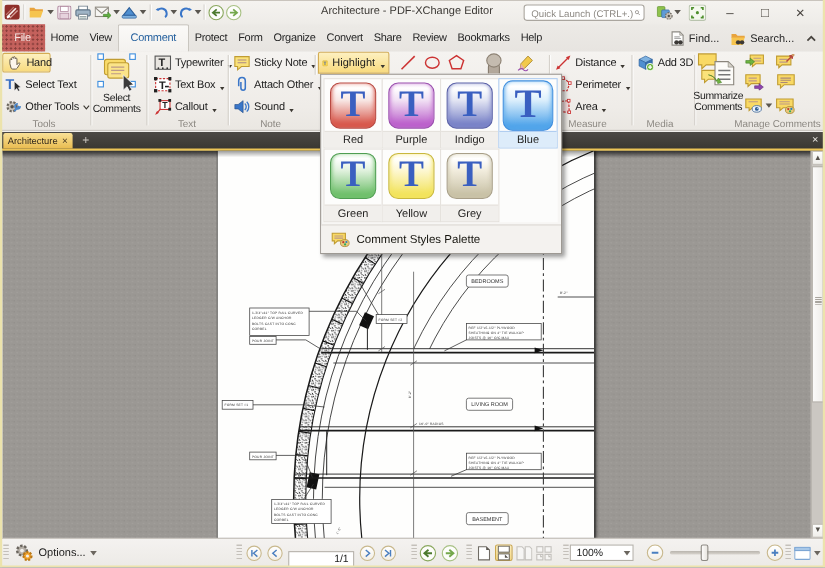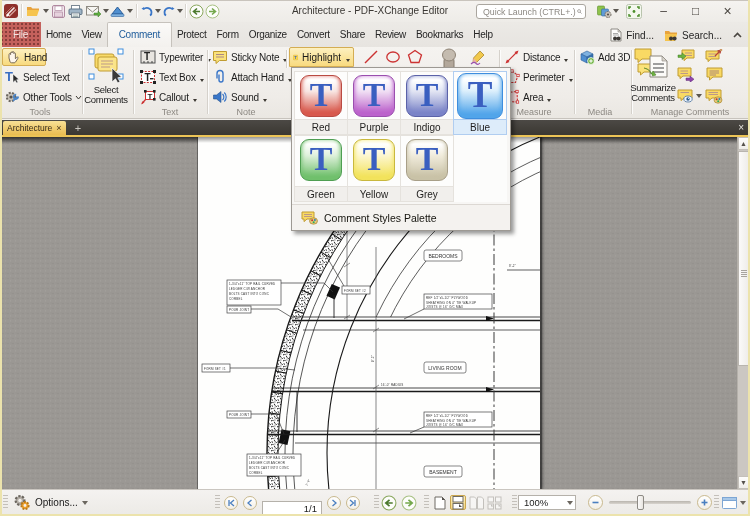--- a/index.html
+++ b/index.html
@@ -371,21 +371,21 @@
           <line x1="4" y1="5.5" x2="12" y2="5.5" stroke="#a88"></line>
           <line x1="4" y1="8" x2="12" y2="8" stroke="#a88"></line>
         </svg>
       <span class="lbl">Sticky Note</span>
       <span class="corner-caret"></span>
     </div>
     <div class="rbtn" style="left:210px;top:21px;">
       <svg class="ico16" viewBox="0 0 16 16">
           <path d="M5 9.5 V4.5 a3 3 0 0 1 6 0 V11 a2 2 0 0 1 -4 0 V5.5" fill="none" stroke="#3a76c8" stroke-width="1.4"></path>
         </svg>
-      <span class="lbl">Attach Hand</span>
+      <span class="lbl">Attach Other</span>
       <span class="corner-caret"></span>
     </div>
     <div class="rbtn" style="left:210px;top:41px;">
       <svg class="ico16" viewBox="0 0 16 16">
           <path d="M1.5 6 h3 L9 2.5 v11 L4.5 10 h-3 Z" fill="#3a76c8" stroke="#27508a" stroke-width=".6"></path>
           <path d="M10.5 5 a4 4 0 0 1 0 6 M12.3 3.5 a6.3 6.3 0 0 1 0 9" fill="none" stroke="#3a76c8" stroke-width="1.2"></path>
         </svg>
       <span class="lbl">Sound</span>
       <span class="corner-caret"></span>
     </div>
@@ -544,21 +544,21 @@
       <svg width="19" height="15" viewBox="0 0 19 15">
           <path d="M1 1 h15 v8 h-9 l-3 2.6 v-2.6 h-3 Z" fill="#f9d964" stroke="#c09c32"></path>
           <line x1="3.5" y1="3.5" x2="13" y2="3.5" stroke="#b98"></line>
           <line x1="3.5" y1="5.5" x2="13" y2="5.5" stroke="#b98"></line>
           <ellipse cx="13" cy="11" rx="4" ry="3.2" fill="#e8c87a" stroke="#a8862c" stroke-width=".7"></ellipse>
           <circle cx="11.6" cy="10.2" r="1" fill="#c0392b"></circle>
           <circle cx="14.4" cy="10" r="1" fill="#2980b9"></circle>
           <circle cx="13.2" cy="12.2" r="1" fill="#27ae60"></circle>
         </svg>
     </div>
-    <div class="glabel" style="left:634px;width:112px;">Manage Comments</div>
+    <div class="glabel" style="left:634px;width:112px;text-align:right;">Manage Comments</div>
   </div>
 
   <div class="doctabs">
     <div class="dtab">
       <span>Architecture</span>
       <span class="x">×</span>
     </div>
     <div class="dtab-plus">+</div>
     <div class="dtabs-x">×</div>
   </div>

